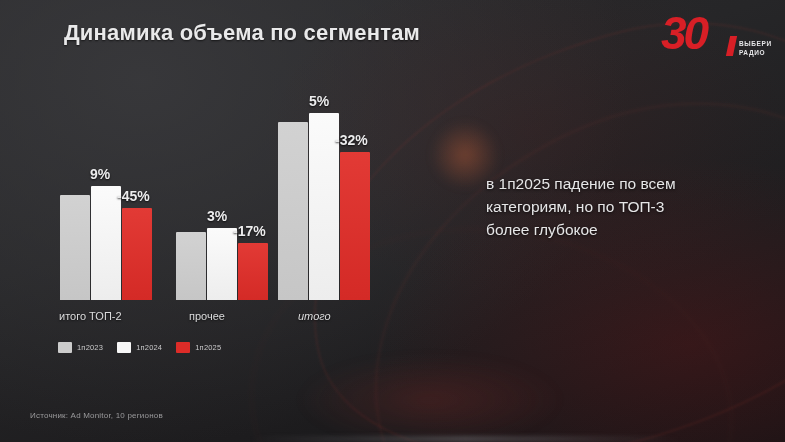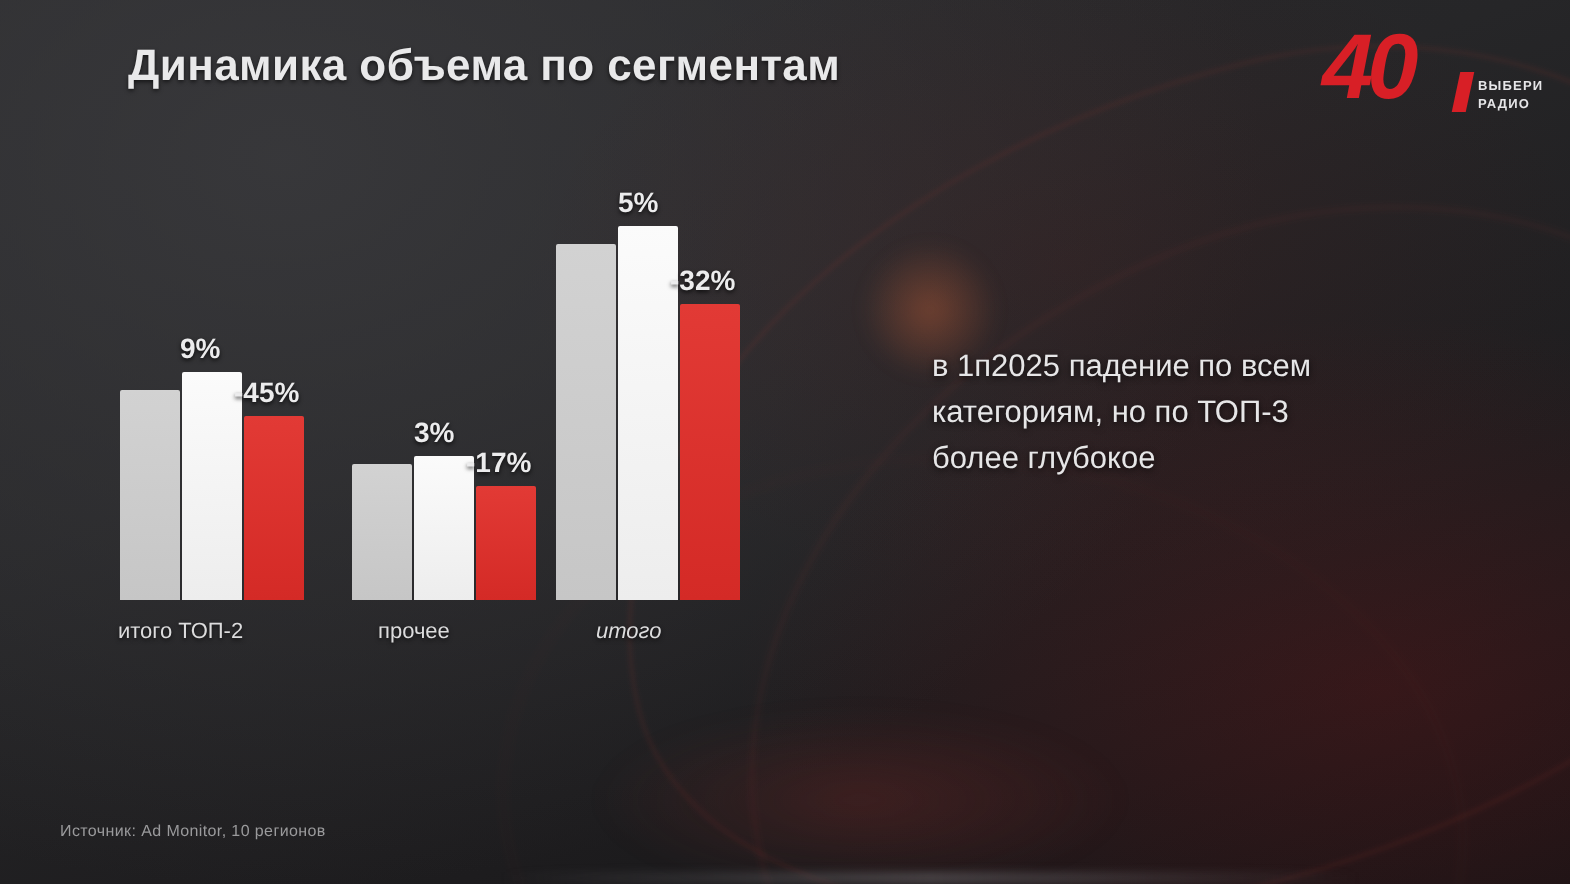--- a/index.html
+++ b/index.html
@@ -102,21 +102,21 @@
   }
 
   
   #legend{position:absolute;left:58px;top:342px;display:flex;align-items:center;gap:14px;}
   .lg{display:flex;align-items:center;gap:5px;}
   .lg .sw{width:14px;height:11px;border-radius:1px;}
   .lg .tx{font-size:7.5px;color:#c9c9ca;letter-spacing:.2px;white-space:nowrap;}
 
   
   #callout{
-    position:absolute;left:466px;top:172px;width:290px;
+    position:absolute;left:486px;top:172px;width:290px;
     font-size:15.5px;line-height:23px;color:#e6e6e7;
     text-shadow:0 1px 3px rgba(0,0,0,.7);
   }
   #callout div{white-space:nowrap;}
 
   
   #source{
     position:absolute;left:30px;top:411px;
     font-size:8px;color:#9a9a9c;letter-spacing:.2px;white-space:nowrap;
   }
@@ -129,21 +129,21 @@
   <div class="swoosh sw1"></div>
   <div class="swoosh sw2"></div>
   <div class="swoosh sw3"></div>
   <div class="glow1"></div>
   <div class="glow2"></div>
   <div class="botline"></div>
 
   <div id="title">Динамика объема по сегментам</div>
 
   <div id="logo">
-    <div class="mark">40</div>
+    <div class="mark">30</div>
     <div class="tick"></div>
     <div class="ltxt">
       <div>ВЫБЕРИ</div>
       <div>РАДИО</div>
     </div>
   </div>
 
   <div id="chart">
 
     <div class="group" style="left:60px;width:92px;">
@@ -168,20 +168,34 @@
       <div class="bar c2023" style="height:178px;"></div>
       <div class="bar c2024" style="height:187px;"></div>
       <div class="bar c2025" style="height:148px;"></div>
       <div class="vlabel" style="left:31px;bottom:191px;">5%</div>
       <div class="vlabel" style="left:57px;bottom:152px;">-32%</div>
     </div>
     <div class="xlabel" style="left:298px;font-style:italic;">итого</div>
 
   </div>
 
+  <div id="legend">
+    <div class="lg">
+      <span class="sw" style="background:#cccccc;"></span>
+      <span class="tx">1п2023</span>
+    </div>
+    <div class="lg">
+      <span class="sw" style="background:#f7f7f7;"></span>
+      <span class="tx">1п2024</span>
+    </div>
+    <div class="lg">
+      <span class="sw" style="background:#dd2c28;"></span>
+      <span class="tx">1п2025</span>
+    </div>
+  </div>
 
   <div id="callout">
     <div>в 1п2025 падение по всем</div>
     <div>категориям, но по ТОП-3</div>
     <div>более глубокое</div>
   </div>
 
   <div id="source">Источник: Ad Monitor, 10 регионов</div>
 
 </div>

